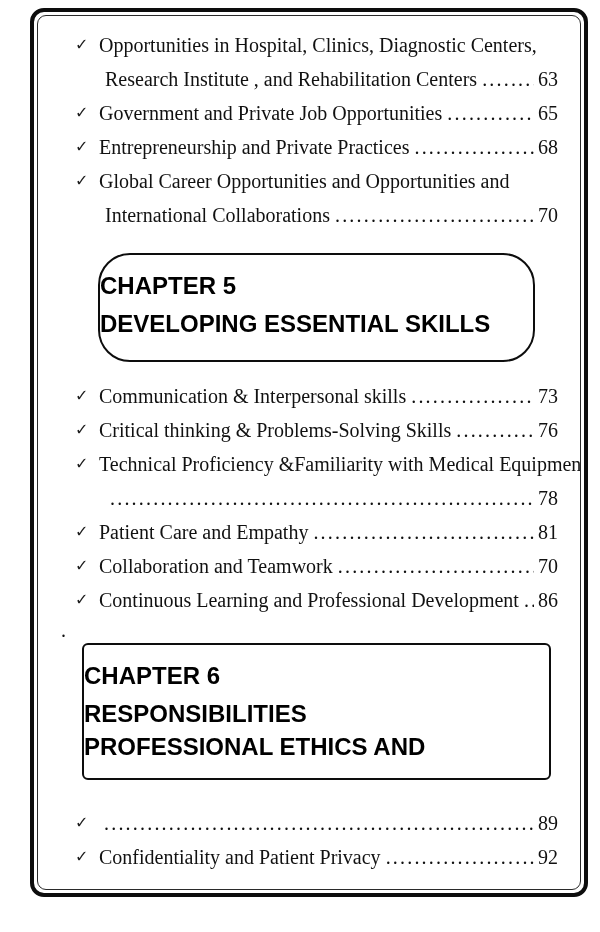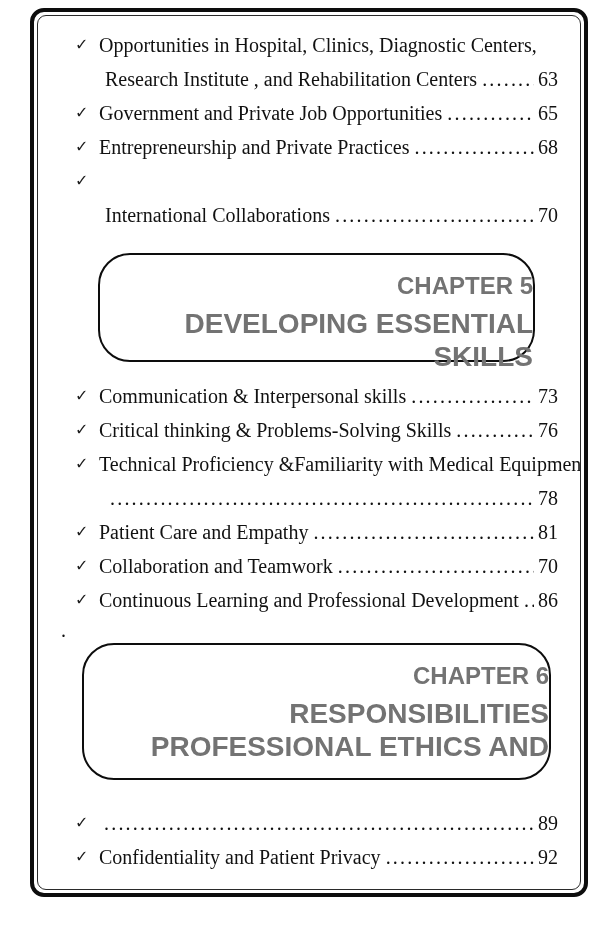--- a/index.html
+++ b/index.html
@@ -76,31 +76,31 @@
     content: "..........................................................................................................................................................";
   }
   .page-num {
     flex: none;
     line-height: 34px;
   }
   .chapter-box {
     box-sizing: border-box;
     border: 2.5px solid #0d0d0d;
     border-radius: 32px;
-    text-align: right;
+    text-align: left;
     font-family: "Liberation Sans", sans-serif;
     font-weight: bold;
-    color: #737373;
+    color: #000000;
     padding-top: 10px;
     background: #ffffff;
   }
   .chapter-title { font-size: 24px; line-height: 42px; }
-  .chapter-subtitle { font-size: 28px; line-height: 33px; }
+  .chapter-subtitle { font-size: 24px; line-height: 33px; }
   .sec-1 { width: 437px; height: 109px; margin: 21px auto 0 auto; }
-  .sec-4 { width: 469px; height: 137px; margin: 3px auto 0 auto; }
+  .sec-4 { width: 469px; height: 137px; margin: 3px auto 0 auto; border-radius: 6px; }
   .list-after-box { margin-top: 17px; }
   .list-bottom { margin-top: 26px; }
   .stray-dot {
     font-size: 20px;
     line-height: 20px;
     margin: 3px 0 0 -14px;
     height: 20px;
   }
   .footer {
     position: absolute;
@@ -145,20 +145,21 @@
               <div class="toc-line">
                 <span class="check">✓</span>
                 <span class="toc-text">Entrepreneurship and Private Practices</span>
                 <span class="leader"></span>
                 <span class="page-num">68</span>
               </div>
             </div>
             <div class="toc-entry">
               <div class="toc-line">
                 <span class="check">✓</span>
+                <span class="toc-text">Global Career Opportunities and Opportunities and</span>
               </div>
               <div class="toc-line">
                 <span class="cont"></span>
                 <span class="toc-text">International Collaborations</span>
                 <span class="leader"></span>
                 <span class="page-num">70</span>
               </div>
             </div>
           </div>
           <div class="chapter-box sec-1">

